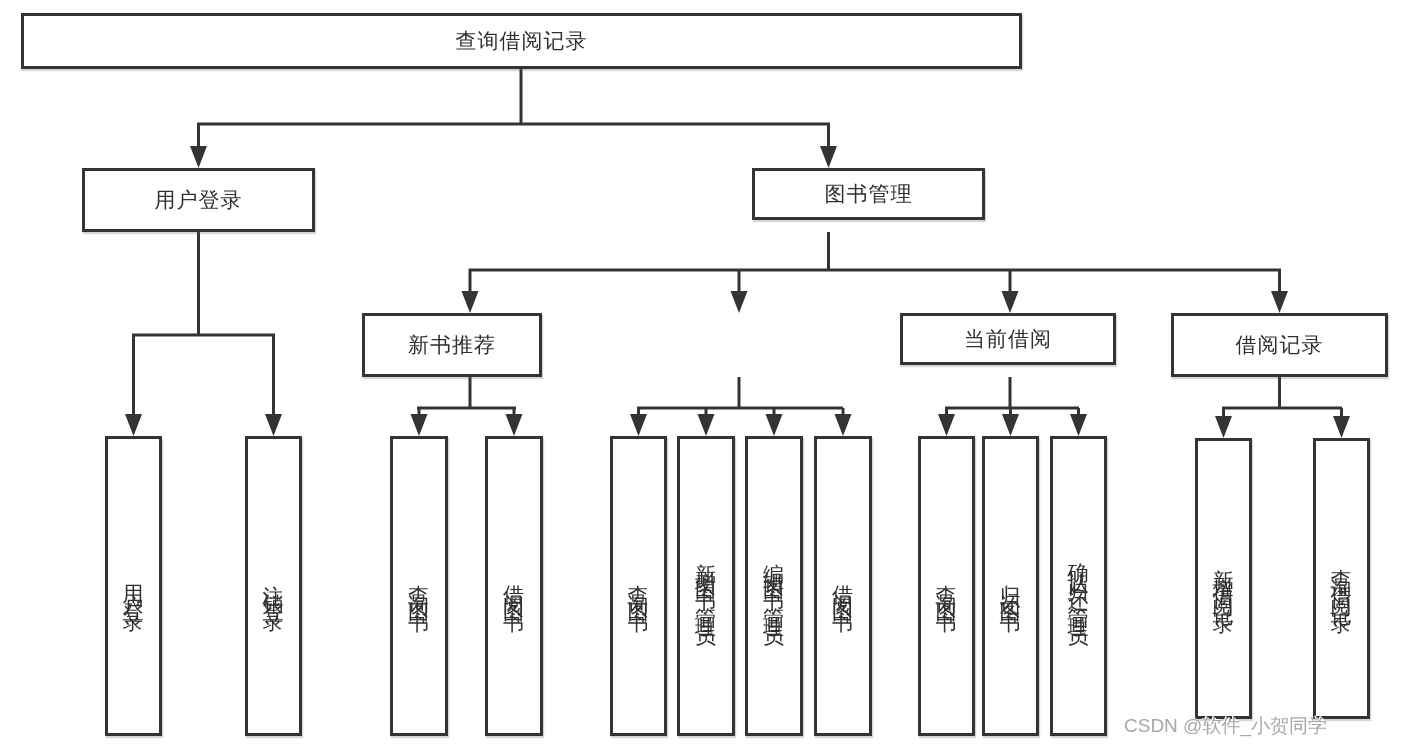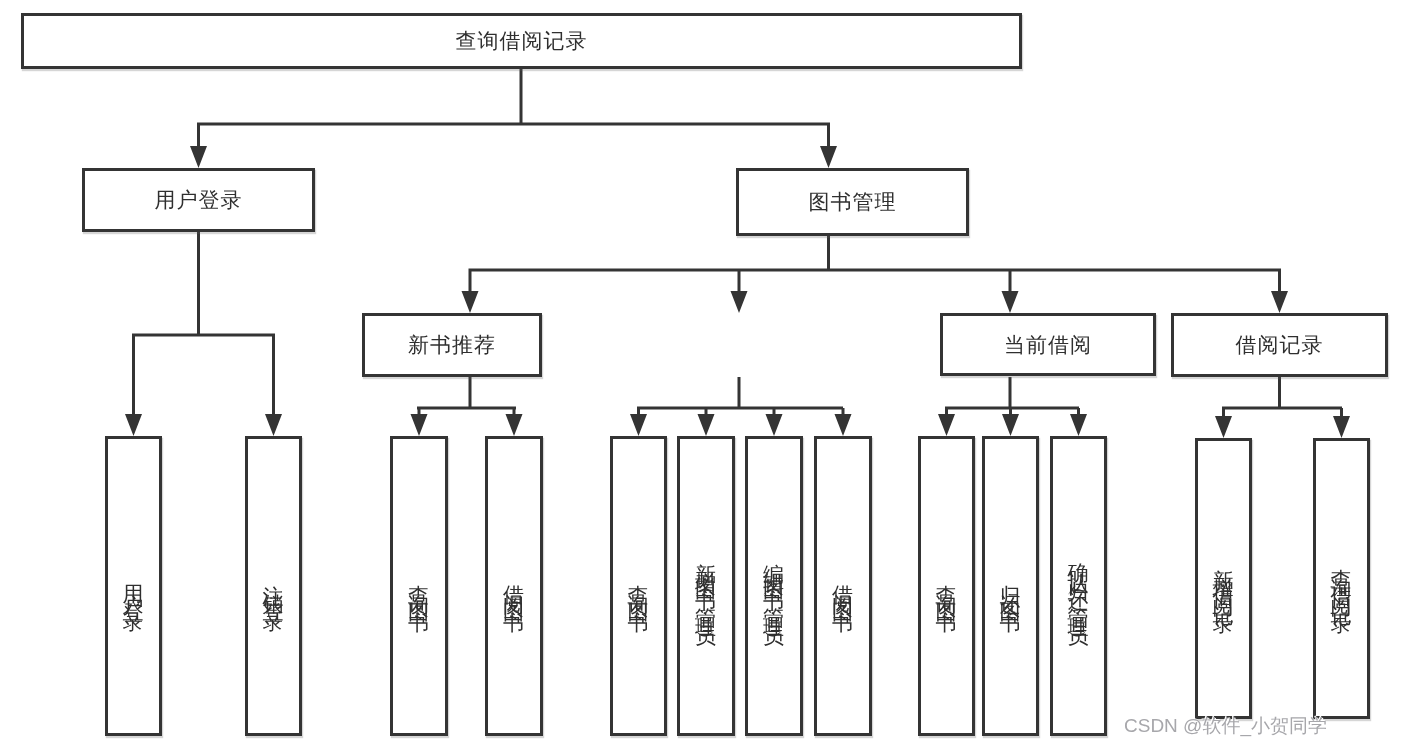--- a/index.html
+++ b/index.html
@@ -74,28 +74,28 @@
       M1215 416 H1232 L1223.5 438 Z M1333 416 H1350 L1341.5 438 Z"></path>
   </svg>
 
   <div class="box h" style="left:21px;top:13px;width:1001px;height:56px">
     <span class="label">查询借阅记录</span>
   </div>
 
   <div class="box h" style="left:82px;top:168px;width:233px;height:64px">
     <span class="label">用户登录</span>
   </div>
-  <div class="box h" style="left:736px;top:168px;width:233px;height:68px">
+  <div class="box h" style="left:752px;top:168px;width:233px;height:52px">
     <span class="label">图书管理</span>
   </div>
 
   <div class="box h" style="left:362px;top:313px;width:180px;height:64px">
     <span class="label">新书推荐</span>
   </div>
-  <div class="box h" style="left:940px;top:313px;width:216px;height:63px">
+  <div class="box h" style="left:900px;top:313px;width:216px;height:52px">
     <span class="label">当前借阅</span>
   </div>
   <div class="box h" style="left:1171px;top:313px;width:217px;height:64px">
     <span class="label">借阅记录</span>
   </div>
 
   <div class="box v" style="left:105px;top:436px;width:57px;height:300px">
     <span class="label">用户登录</span>
   </div>
   <div class="box v" style="left:245px;top:436px;width:57px;height:300px">

